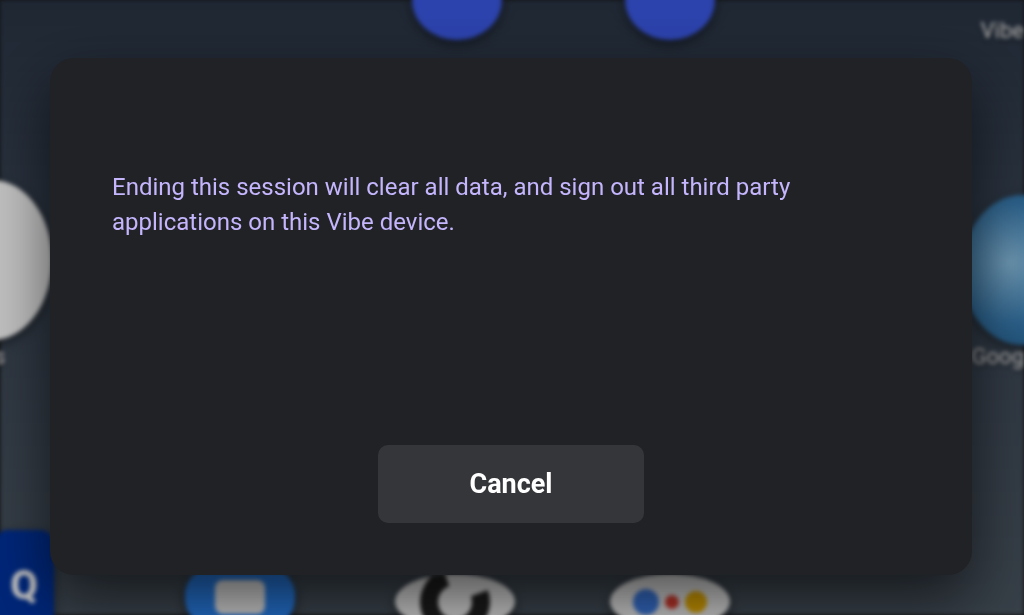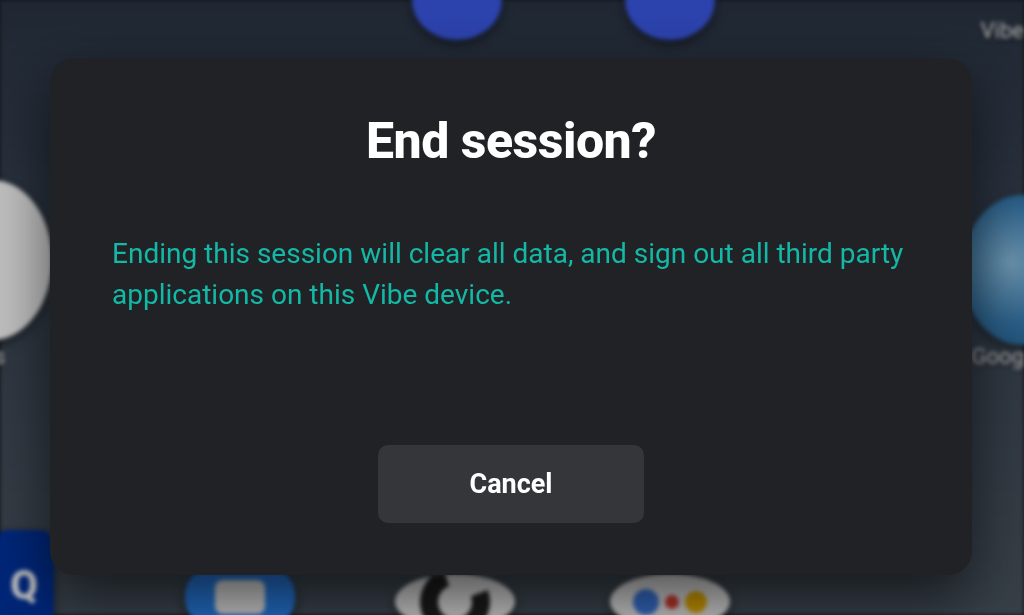--- a/index.html
+++ b/index.html
@@ -68,22 +68,22 @@
     }
     .dialog-title {
       color: #ffffff;
       font-size: 50px;
       font-weight: 800;
       text-align: center;
       margin-top: 6px;
       letter-spacing: -0.5px;
     }
     .dialog-body {
-      color: #14b8a6;
-      font-size: 28px;
+      color: #c4b5fd;
+      font-size: 24px;
       line-height: 1.45;
       font-weight: 400;
       text-align: left;
       margin-top: 64px;
       padding: 0 6px;
     }
     .button-row {
       margin-top: auto;
       margin-bottom: 4px;
       display: flex;
@@ -130,18 +130,17 @@
     <div class="dot g3"></div>
   </div>
   <span class="bg-label left">s</span>
   <span class="bg-label rvibe">Vibe</span>
   <span class="bg-label rgoog">Goog</span>
 </div>
 
 <div class="dim-overlay"></div>
 
 <div class="dialog">
-  <h1 class="dialog-title">End session?</h1>
   <p class="dialog-body">Ending this session will clear all data, and sign out all third party applications on this Vibe device.</p>
   <div class="button-row">
     <button class="btn cancel">Cancel</button>
   </div>
 </div>
 
 </body></html>

